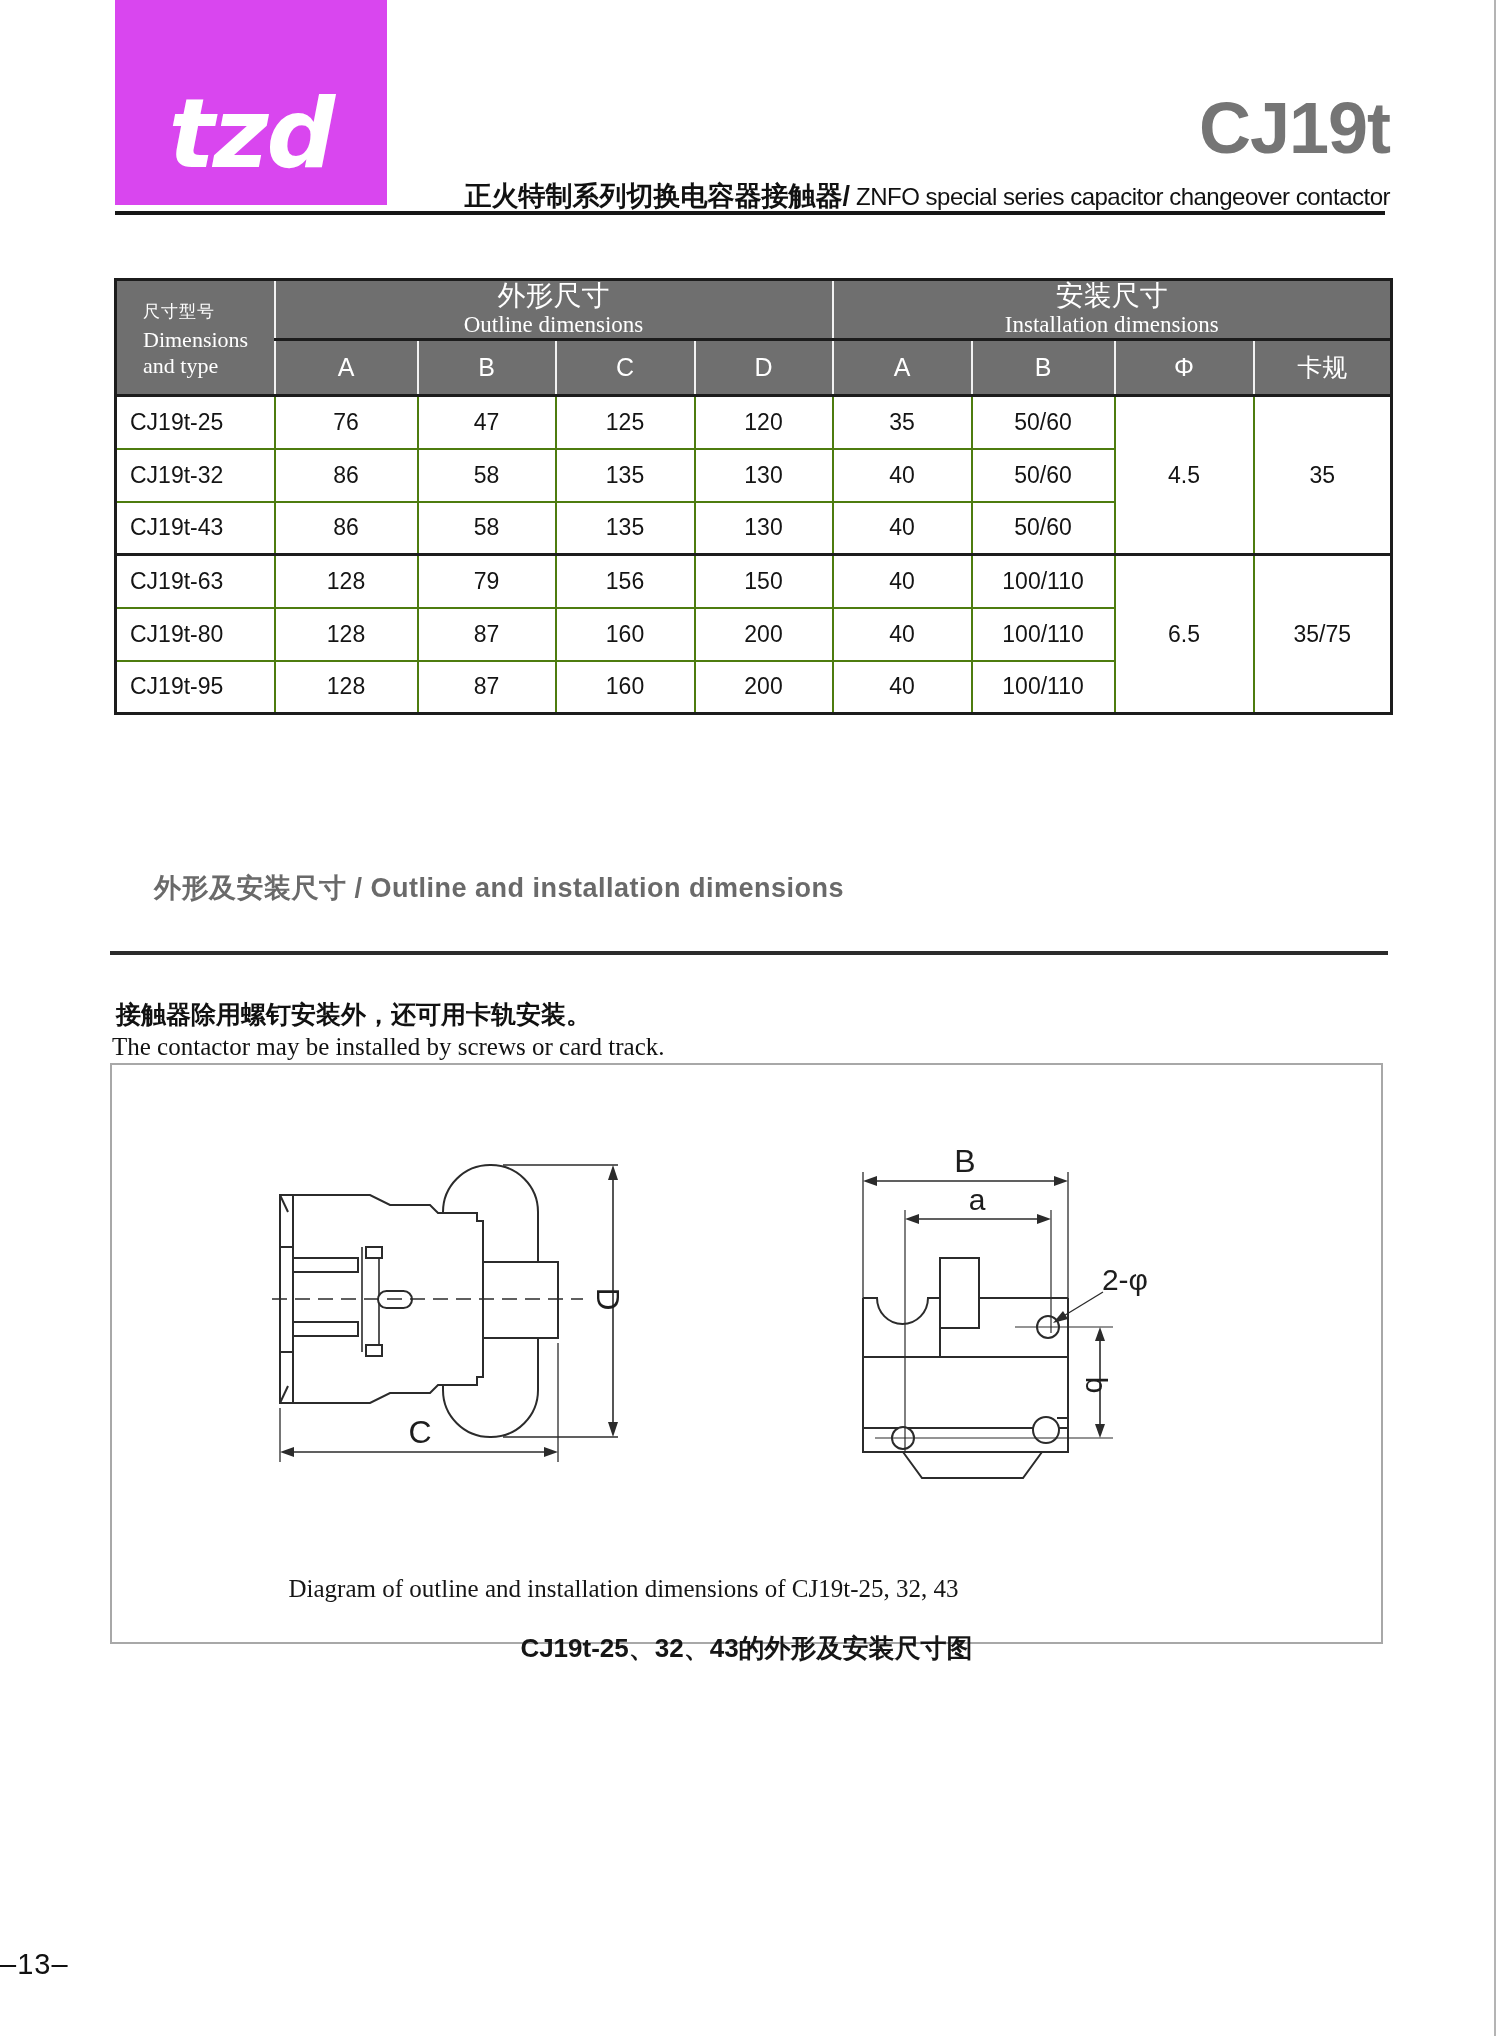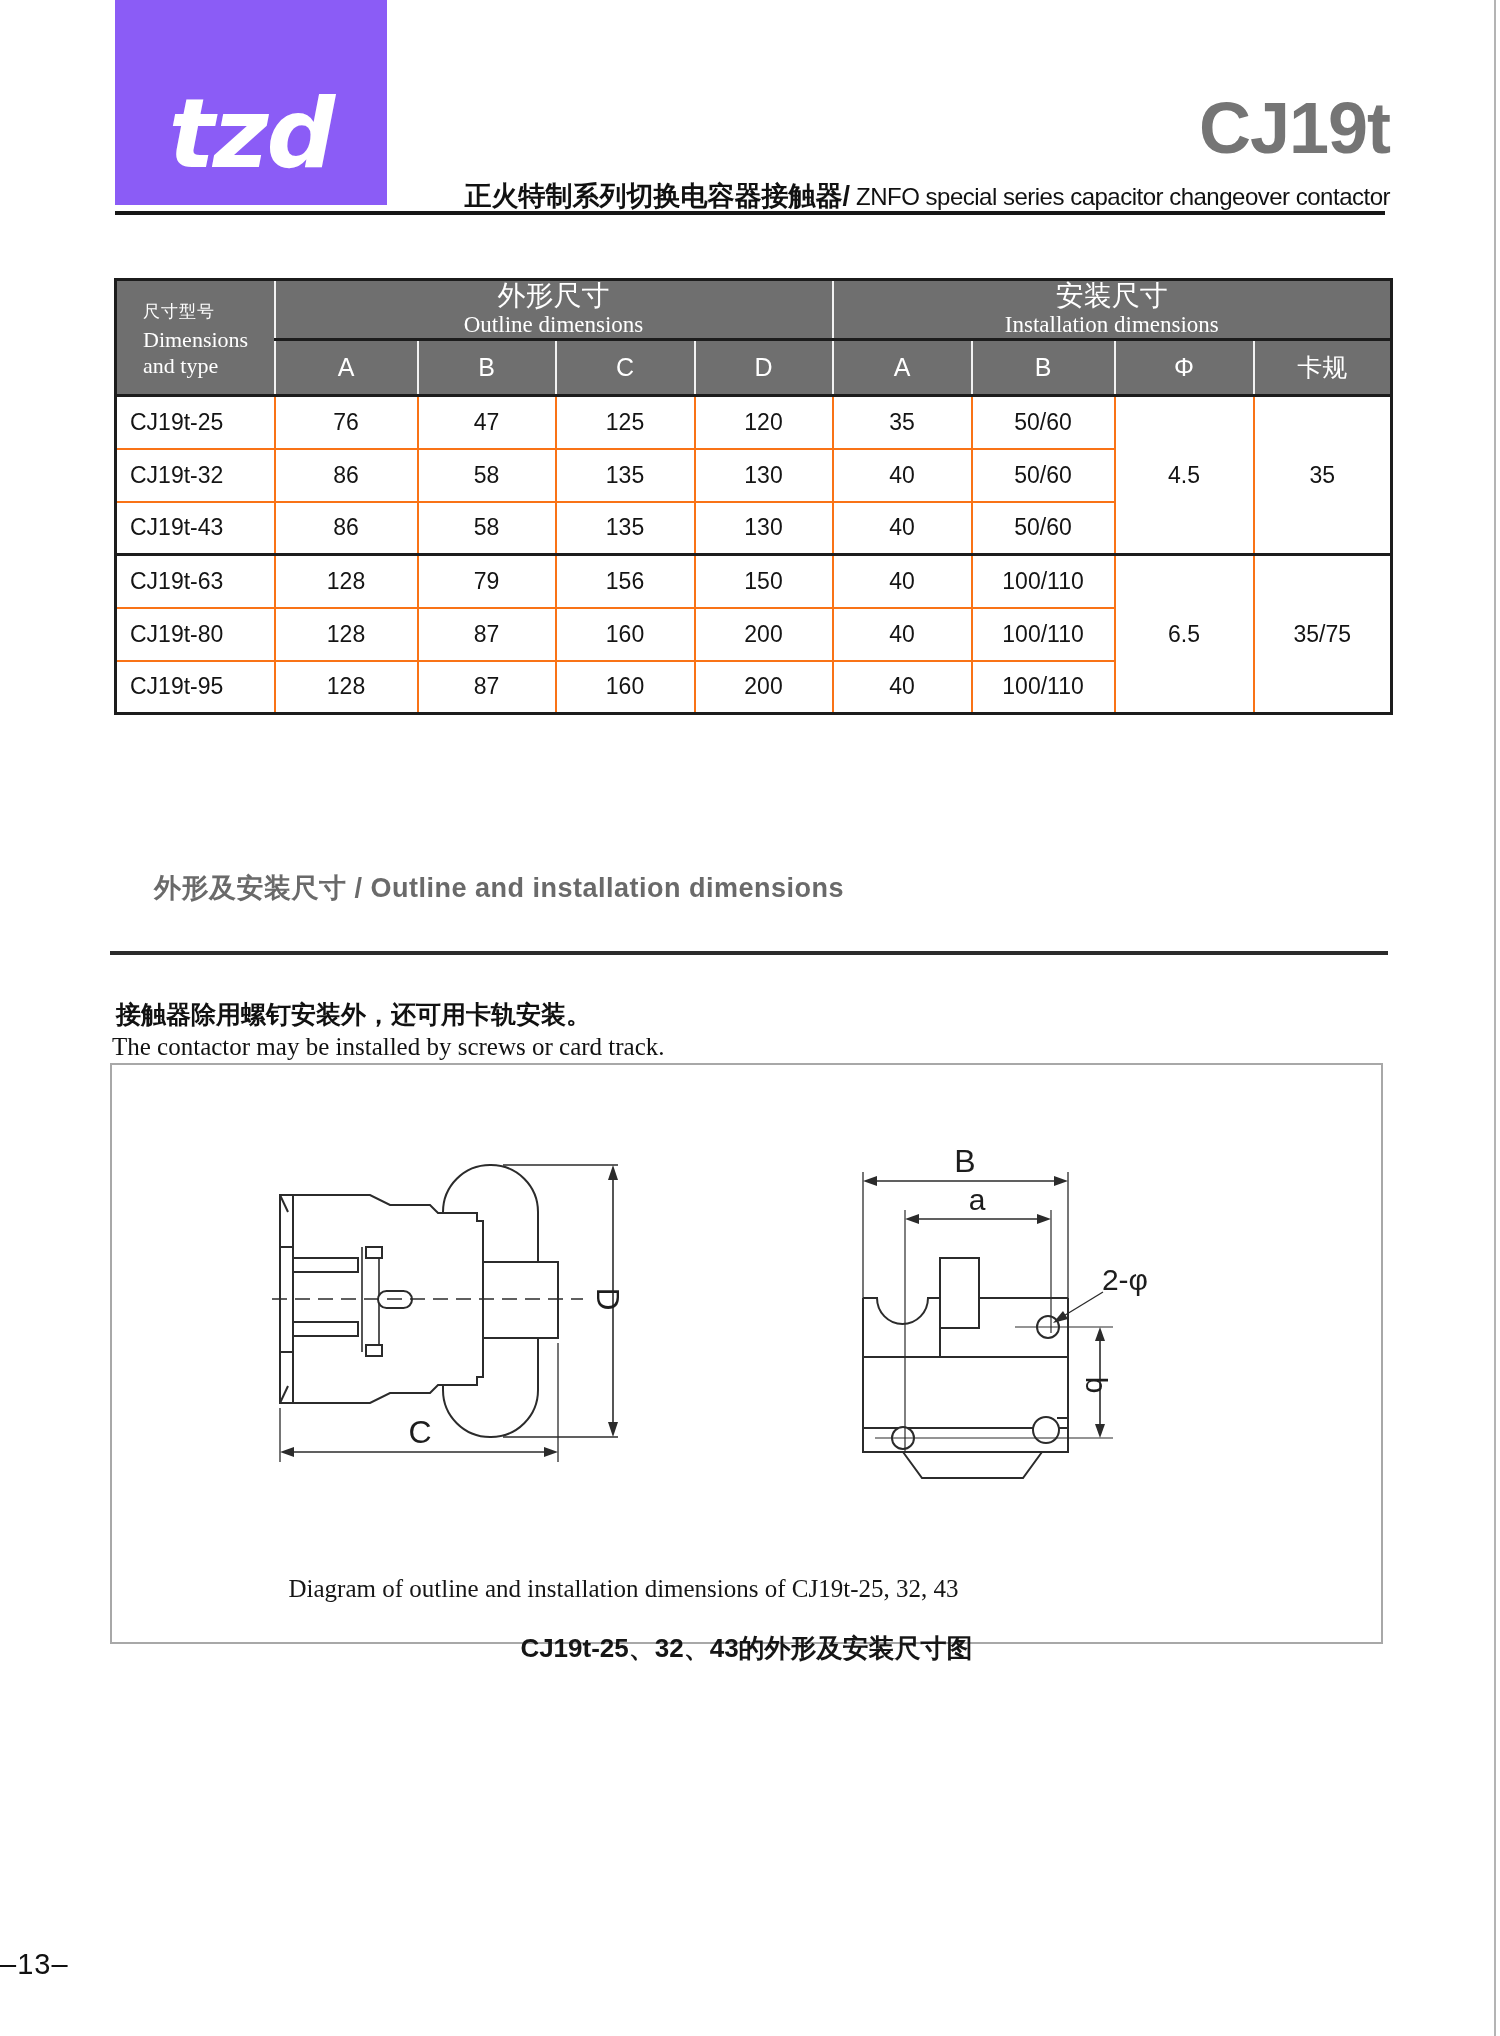--- a/index.html
+++ b/index.html
@@ -1,20 +1,20 @@
 <!DOCTYPE html>
 <html><head>
 <meta charset="utf-8">
 <style>
   * { margin:0; padding:0; box-sizing:border-box; }
   body { background:#e8e8e8; font-family:"Liberation Sans", sans-serif; }
   .page { position:relative; width:1500px; height:2036px; background:#ffffff; margin:0 auto; overflow:hidden; }
 
   
-  .logo-box { position:absolute; left:115px; top:0; width:272px; height:205px; background:#8b5cf6;
+  .logo-box { position:absolute; left:115px; top:0; width:272px; height:205px; background:#d946ef;
               display:flex; align-items:center; justify-content:center; }
   .logo-text { font-family:"DejaVu Sans", sans-serif; font-style:italic; font-weight:bold;
                color:#ffffff; font-size:96px; line-height:1; padding-top:62px; letter-spacing:-2px; }
   .model-title { position:absolute; top:92px; right:110px; font-size:72px; font-weight:bold;
                  color:#757575; letter-spacing:-1px; line-height:1; }
   .subtitle { position:absolute; top:180px; right:110px; white-space:nowrap; line-height:32px;margin-left:23px; }
   .subtitle .zh { font-size:27px; font-weight:bold; color:#111; }
   .subtitle .en { font-size:24px; color:#111; letter-spacing:-0.5px; }
   .header-rule { position:absolute; left:115px; top:211px; width:1270px; height:4px; background:#161616; }
 
@@ -24,21 +24,21 @@
   .dim-table th, .dim-table td { overflow:hidden; }
   .dim-table thead th { background:#6f6f6f; color:#ffffff; font-weight:normal;
                         border:2px solid #f2f2f2; border-bottom:3px solid #1c1c1c; text-align:center; }
   .th-zh { font-size:28px; line-height:30px; display:block; }
   .th-en { font-family:"Liberation Serif", serif; font-size:23px; line-height:27px; display:block; }
   .corner-zh { font-size:17px; line-height:30px; display:block; letter-spacing:1px; }
   .corner-en { font-family:"Liberation Serif", serif; font-size:22px; line-height:26px; display:block; }
   .dim-table thead th.corner { text-align:left; padding-left:26px; }
   .dim-table thead tr.grp-row th { height:52px; }
   .dim-table thead tr.sub-row th { height:56px; font-size:25px; }
-  .dim-table tbody td { border:2px solid #f97316; font-size:23px; color:#141414; text-align:center;
+  .dim-table tbody td { border:2px solid #4d7c0f; font-size:23px; color:#141414; text-align:center;
                         height:53px; background:#fff; }
   .dim-table tbody td.model { text-align:left; padding-left:13px; }
   .dim-table tbody tr.grp-end td { border-bottom:3px solid #1c1c1c; }
 
   
   .section-heading { position:absolute; left:110px; top:870px; font-size:27px; font-weight:bold;
                      color:#6a6a6a; letter-spacing:0.5px;margin-left:44px; }
   .section-rule { position:absolute; left:110px; top:951px; width:1278px; height:4px; background:#2b2b2b; }
   .note-zh { position:absolute; left:116px; top:998px; font-size:25px; font-weight:600; color:#111; }
   .note-en { position:absolute; left:112px; top:1033px; font-family:"Liberation Serif", serif;

